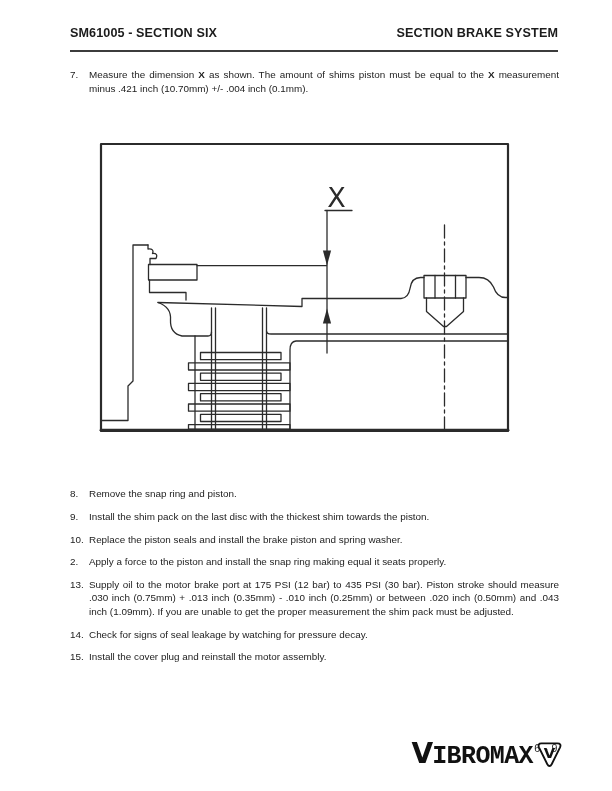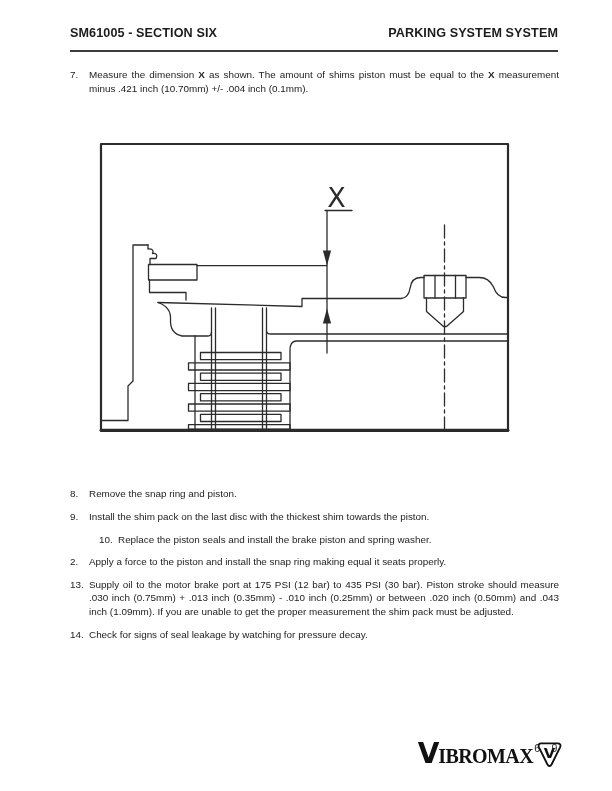--- a/index.html
+++ b/index.html
@@ -17,37 +17,37 @@
   .para{
     position:absolute; left:70px; width:489px;
     font-size:9.9px; line-height:13.6px; color:#222;
   }
   .step{display:flex;}
   .step-num{width:19px; flex:none;}
   .step-body{flex:1; text-align:justify; hyphens:manual;}
   .b{font-weight:bold;}
   #steps-block{position:absolute; top:487px; left:70px; width:489px; font-size:9.9px; line-height:13.4px; color:#222;}
   #steps-block .step{margin-bottom:9.3px;}
-  #steps-block .step.gap{margin-top:9.5px;margin-left:29px;}
+  #steps-block .step.gap{margin-top:9.5px;}
   .figure{position:absolute; top:141px; left:98px; width:414px; height:297px;}
   .figure svg{display:block;}
   .pageno{position:absolute; top:742px; left:70px; width:488px; text-align:right; font-size:10.6px; letter-spacing:.5px; color:#2a2a2a;}
   .brand{position:absolute; top:736px; right:50px; display:flex; align-items:baseline; color:#111;}
   .brand-v{font-family:"DejaVu Sans", sans-serif; font-weight:900; font-size:28px; line-height:28px; margin-right:-1px;}
-  .brand-rest{font-family:Liberation Serif, serif; font-weight:900; font-size:20px; letter-spacing:-0.6px;}
+  .brand-rest{font-family:Liberation Mono, monospace; font-weight:900; font-size:25px; letter-spacing:-0.6px;}
   .brand-badge{margin-left:4px; position:relative; top:5px;}
 </style>
 </head>
 <body>
 
 <div id="page">
 
   <div class="hdr">
     <span>SM61005 - SECTION SIX</span>
-    <span>PARKING SYSTEM SYSTEM</span>
+    <span>SECTION BRAKE SYSTEM</span>
   </div>
   <div class="rule"></div>
 
   <div class="para step" style="top:68px;">
     <span class="step-num">7.</span>
     <span class="step-body"><span>Measure the dimension </span><span class="b">X</span><span> as shown. The amount of shims piston must be equal to the </span><span class="b">X</span><span> mea­surement minus .421 inch (10.70mm) +/-  .004 inch (0.1mm).</span></span>
   </div>
 
   <div class="figure">
     <svg width="414" height="297" viewBox="98 141 414 297">
@@ -124,20 +124,24 @@
       <span class="step-body">Apply a force to the piston and install the snap ring making equal it seats properly.</span>
     </div>
     <div class="step">
       <span class="step-num">13.</span>
       <span class="step-body">Supply oil to the motor brake port at 175 PSI (12 bar) to 435 PSI (30 bar). Piston stroke should measure .030 inch (0.75mm) + .013 inch (0.35mm) - .010 inch (0.25mm) or between .020 inch (0.50mm) and .043 inch (1.09mm). If you are unable to get the proper measurement the shim pack must be adjusted.</span>
     </div>
     <div class="step">
       <span class="step-num">14.</span>
       <span class="step-body">Check for signs of seal leakage by watching for pressure decay.</span>
     </div>
+    <div class="step">
+      <span class="step-num">15.</span>
+      <span class="step-body">Install the cover plug and reinstall the motor assembly.</span>
+    </div>
   </div>
 
   <div class="pageno">6 - 9</div>
 
   <div class="brand">
     <span class="brand-v">V</span>
       <span class="brand-rest">IBROMAX</span>
     <svg class="brand-badge" width="25" height="27" viewBox="0 0 28 30">
       <path d="M5,2.6 L23,2.6 Q27.6,2.6 25.8,7 L16.6,25.6 Q14,30.2 11.4,25.6 L2.2,7 Q0.4,2.6 5,2.6 Z" fill="none" stroke="#111" stroke-width="2.1"></path>
       <text x="14" y="18.6" text-anchor="middle" font-family="DejaVu Sans, sans-serif" font-weight="bold" font-size="16.5" fill="#111">V</text>

